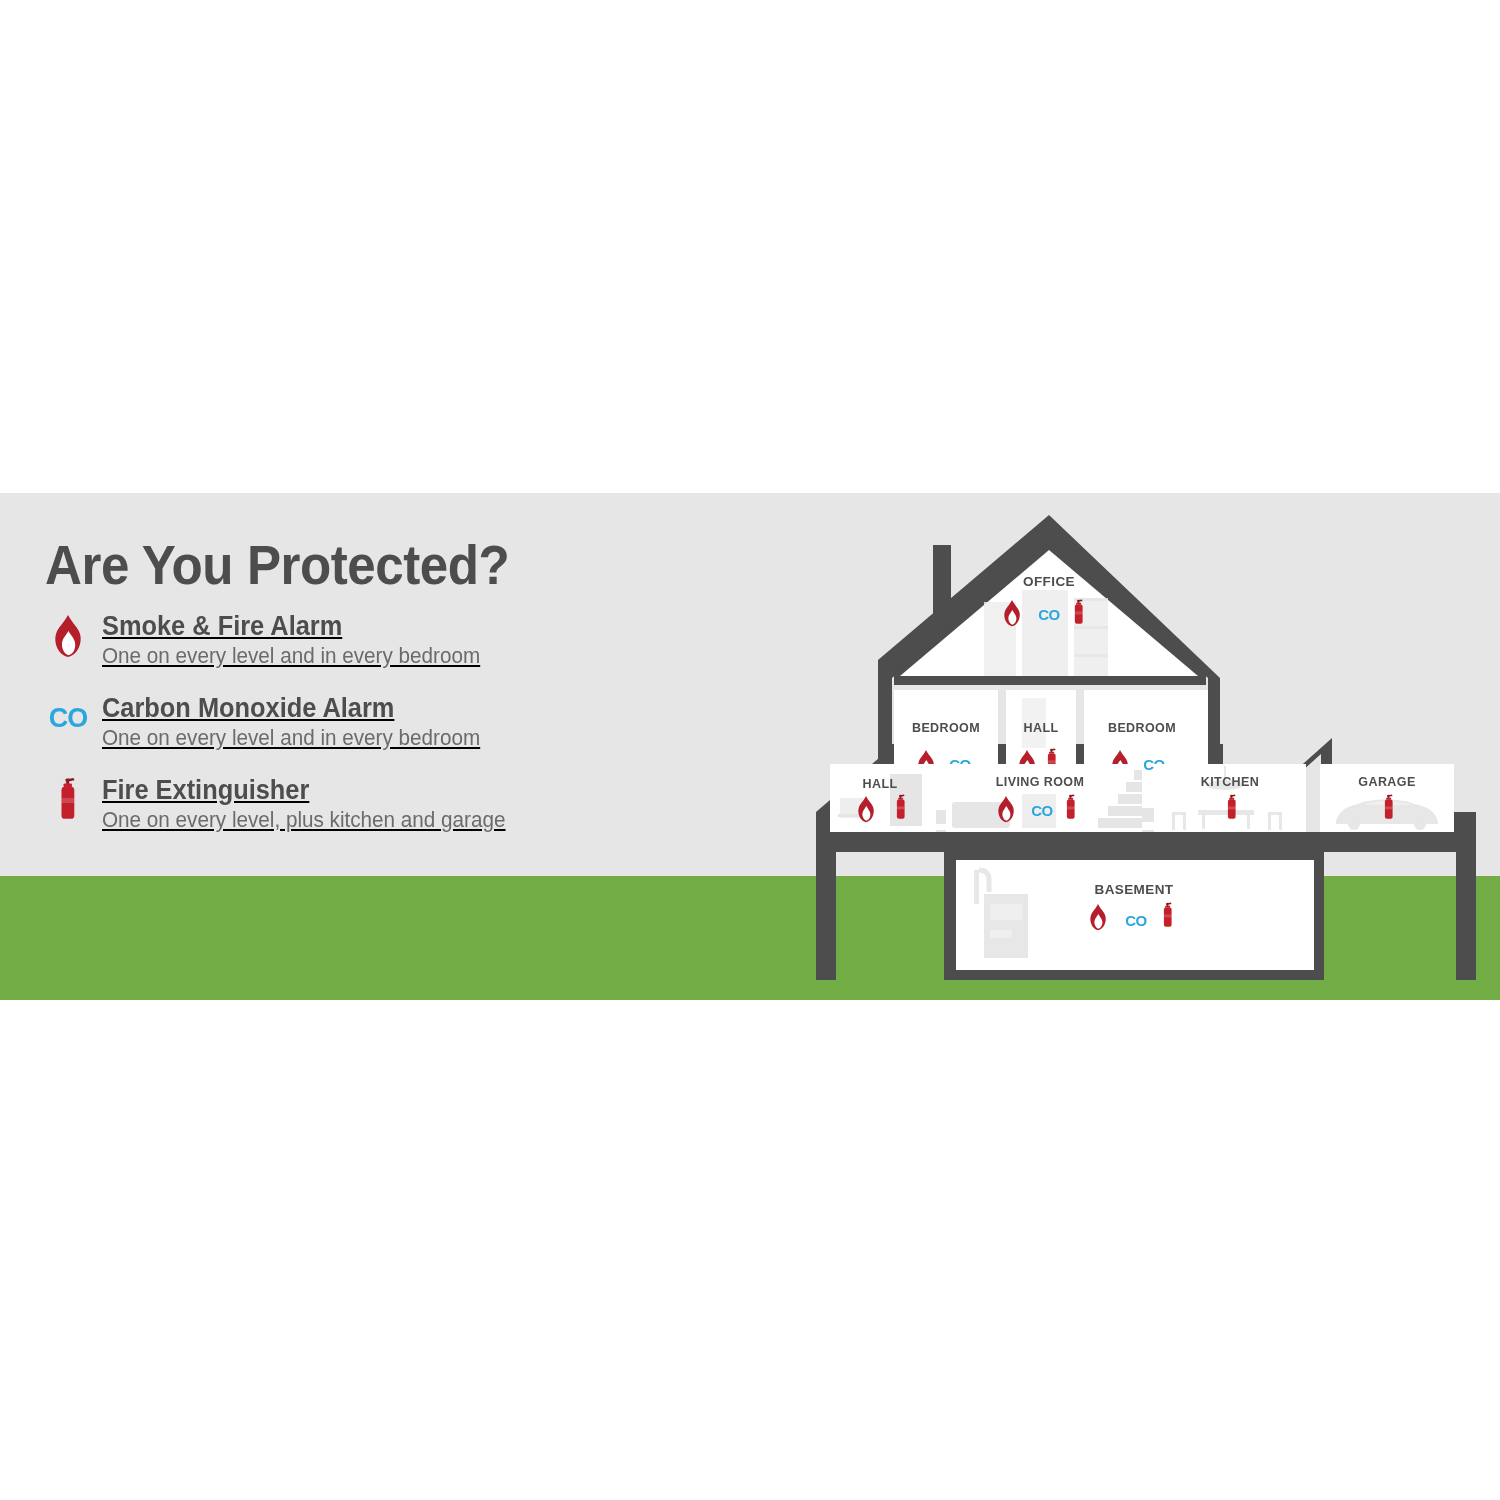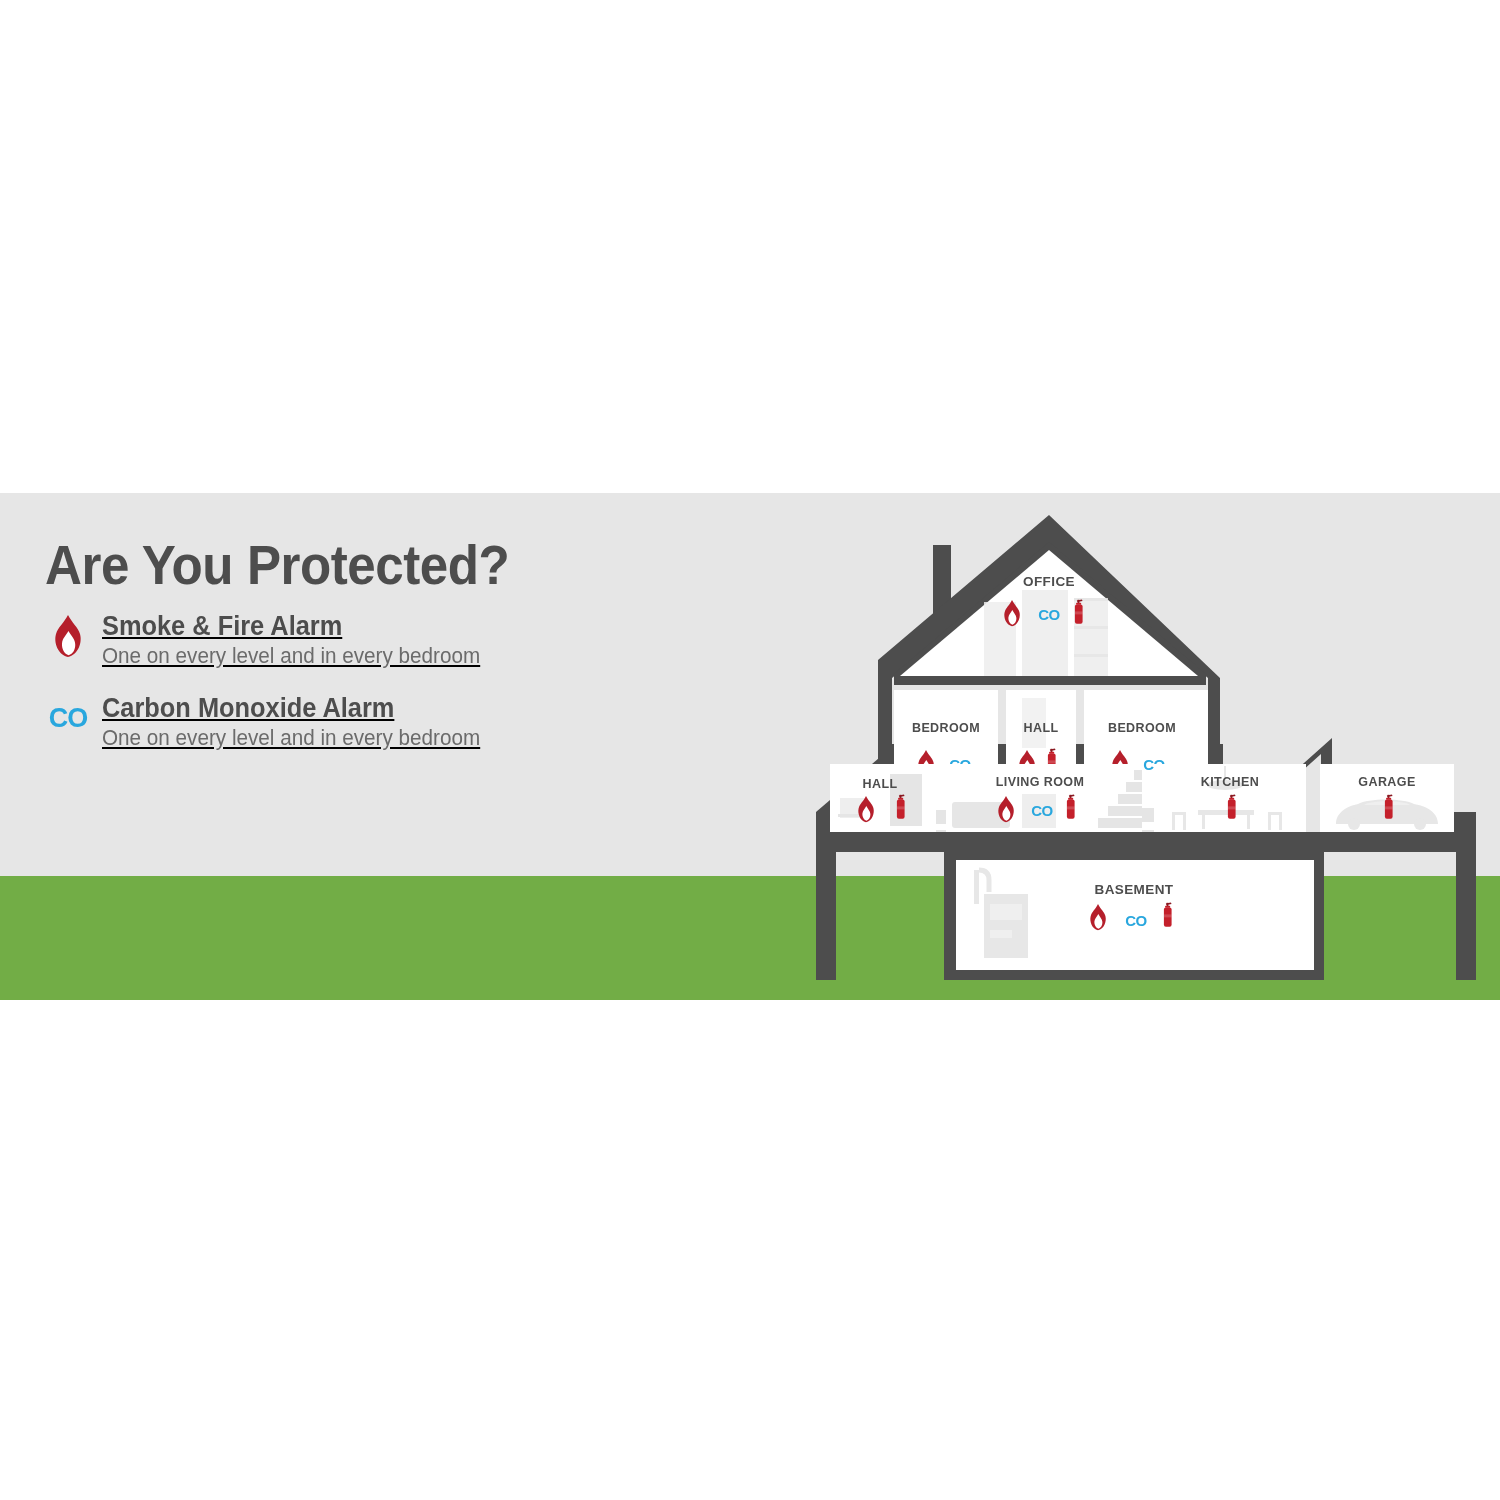--- a/index.html
+++ b/index.html
@@ -64,20 +64,33 @@
       </div>
 
       <div class="item">
         <span class="ico">
           <span class="co-legend">CO</span>
         </span>
         <p class="item-title">Carbon Monoxide Alarm</p>
         <p class="item-sub">One on every level and in every bedroom</p>
       </div>
 
+      <div class="item">
+        <span class="ico">
+          <svg width="24" height="46" viewBox="0 0 24 46">
+            <rect x="10.2" y="1.5" width="3" height="6" fill="#8a1a22"></rect>
+            <path d="M9 2.5 L17.5 1 L18.5 3.2 L10.2 5 Z" fill="#8a1a22"></path>
+            <rect x="7.5" y="6.5" width="8.5" height="3.4" rx="1" fill="#c4202b"></rect>
+            <rect x="5.5" y="9.8" width="12.8" height="32" rx="3.4" fill="#c4202b"></rect>
+            <rect x="5.5" y="21" width="12.8" height="5" fill="#ffffff" opacity="0.18"></rect>
+          </svg>
+        </span>
+        <p class="item-title">Fire Extinguisher</p>
+        <p class="item-sub">One on every level, plus kitchen and garage</p>
+      </div>
 
     </div>
   </div>
 
   <div class="house">
     <svg width="665" height="478" viewBox="0 0 665 478">
       <defs>
 
         <g id="flame">
           <path d="M10 0 C7.6 5 3.9 7.8 2.7 12 C1.2 17.5 4.1 25 10 26.2 C16 25 18.9 17.5 17.4 12 C16.2 7.8 12.5 5 10 0 Z" fill="#b51f2b"></path>

